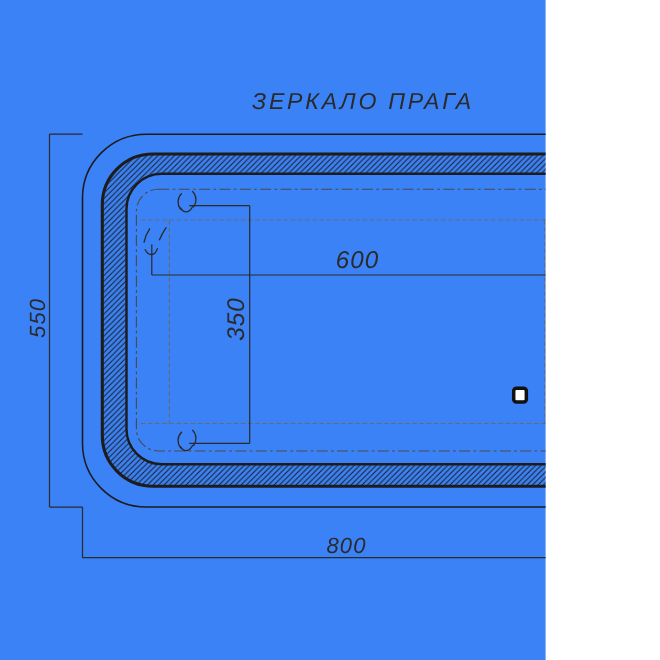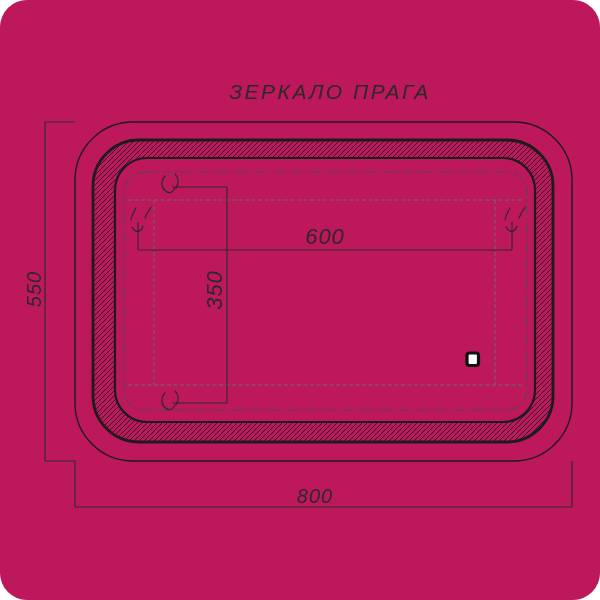--- a/index.html
+++ b/index.html
@@ -1,19 +1,18 @@
 <!DOCTYPE html>
 <html><head>
 <meta charset="utf-8">
 <style>
   html,body{margin:0;padding:0;background:#ffffff;}
   .canvas{
-    width:600px;height:600px;background:#be185d;position:relative;overflow:hidden;
+    width:496px;height:600px;background:#3b82f6;position:relative;overflow:hidden;
     font-family:"Liberation Sans", sans-serif;
-    border-radius:27px;
   }
   svg{display:block;}
   text{
     font-family:"Liberation Sans", sans-serif;
     font-style:italic;
     fill:#2a2a2a;
   }
   .title-text{font-size:21px;letter-spacing:2.5px;}
   .dim-text{font-size:22px;letter-spacing:1px;}
   .dim-text-sm{font-size:20px;letter-spacing:1px;}

